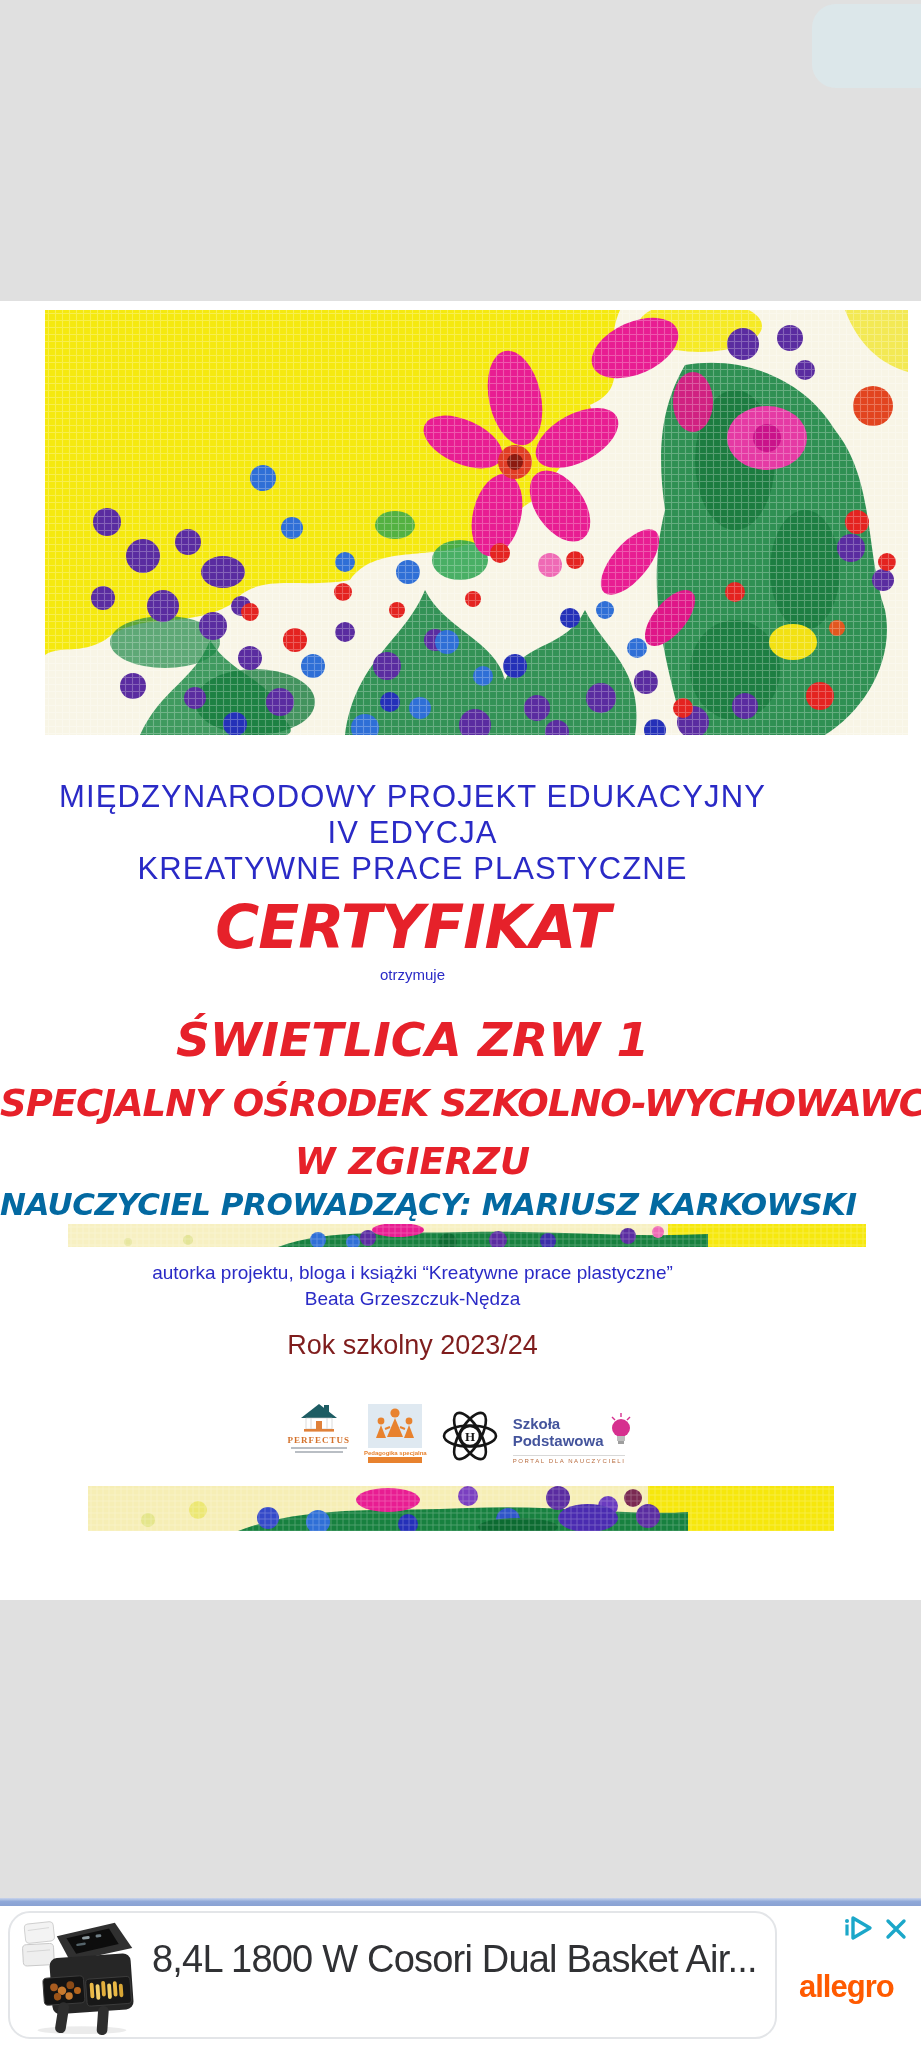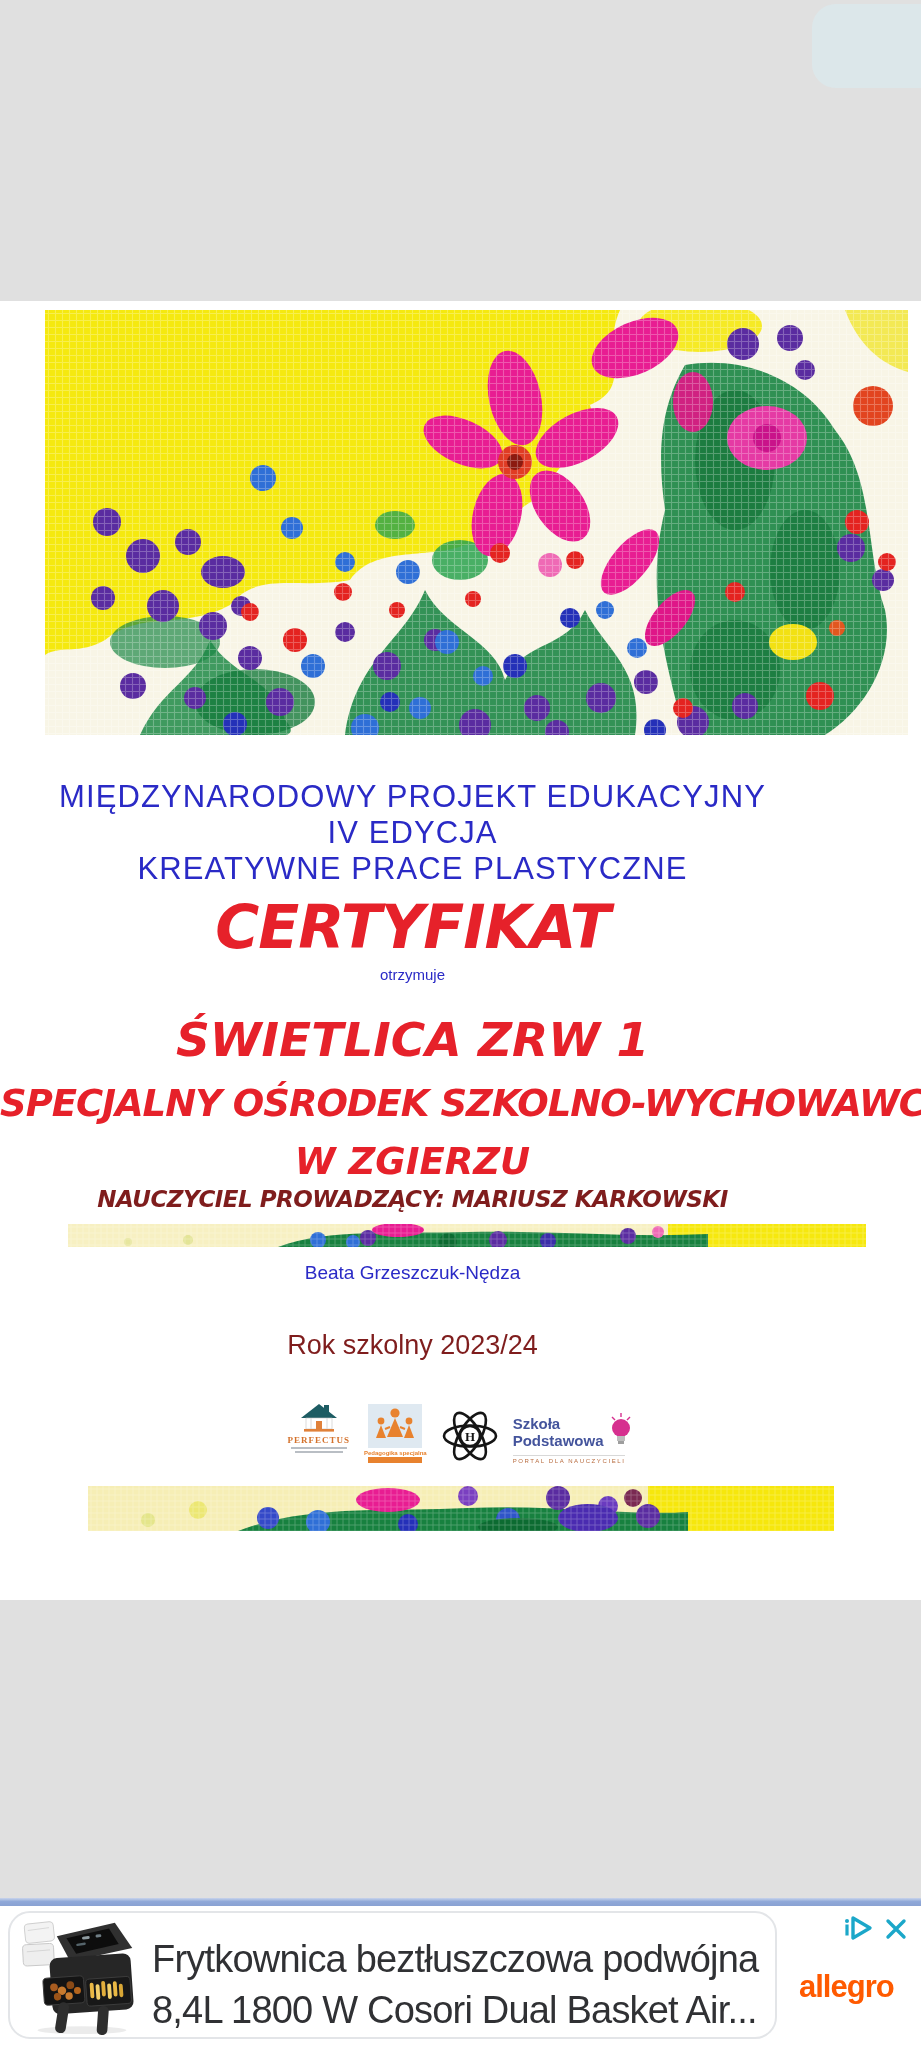--- a/index.html
+++ b/index.html
@@ -19,21 +19,21 @@
 
   .artwork{left:45px;top:310px;width:863px;height:425px;}
 
   .blue-head{color:#2a2ac6;font-size:31px;letter-spacing:1.1px;line-height:36px;top:779px;}
   .cert-title{top:892px;color:#e6212a;font-family:"DejaVu Sans",sans-serif;font-weight:bold;font-style:italic;font-size:60px;letter-spacing:-1px;}
   .otrzymuje{top:966px;color:#2a2ac6;font-size:15px;}
   .comic-red{color:#e6212a;font-family:"DejaVu Sans",sans-serif;font-weight:bold;font-style:italic;}
   .rec1{top:1012px;font-size:47px;letter-spacing:0px;}
   .rec2{top:1082px;font-size:37px;letter-spacing:-1px;}
   .rec3{top:1140px;font-size:37px;}
-  .teacher{top:1186px;color:#7f1d1d;font-family:"DejaVu Sans",sans-serif;font-weight:bold;font-style:italic;font-size:23px;letter-spacing:-0.5px;}
+  .teacher{top:1186px;color:#0369a1;font-family:"DejaVu Sans",sans-serif;font-weight:bold;font-style:italic;font-size:31px;letter-spacing:-0.5px;}
   .strip1{left:68px;top:1224px;width:798px;height:23px;}
   .authors{top:1260px;color:#2a2ac6;font-size:19px;line-height:26px;}
   .rok{top:1330px;color:#7f1d1d;font-size:27px;}
 
   
   .logos-row{top:1404px;left:0;width:921px;display:flex;justify-content:center;align-items:flex-start;gap:14px;}
   .logo-box{display:flex;flex-direction:column;align-items:center;}
   .perfectus-label{color:#d4722c;font-family:"Liberation Serif",serif;font-weight:bold;font-size:9px;letter-spacing:1px;margin-top:1px;}
   .tiny-bar{background:#b9bec4;height:2px;margin-top:2px;}
   .family-label{color:#e8822e;font-size:6px;font-weight:bold;margin-top:2px;white-space:nowrap;}
@@ -200,20 +200,21 @@
   <circle cx="300" cy="14" r="8" fill="#5a2ca0"></circle>
     <circle cx="430" cy="16" r="9" fill="#5a2ca0"></circle>
   <circle cx="560" cy="12" r="8" fill="#5a2ca0"></circle>
     <circle cx="480" cy="17" r="8" fill="#3b2ea8"></circle>
   <circle cx="380" cy="18" r="9" fill="#0c6b31"></circle>
     <circle cx="590" cy="8" r="6" fill="#ef6ab5"></circle>
   <rect width="798" height="23" fill="url(#mesh2)" opacity="0.25"></rect>
 </svg>
 
 <div class="abs centered authors">
+  <div>autorka projektu, bloga i książki “Kreatywne prace plastyczne”</div>
   <div>Beata Grzeszczuk-Nędza</div>
 </div>
 
 <div class="abs centered rok">Rok szkolny 2023/24</div>
 
 <div class="abs logos-row">
 
   <div class="logo-box">
     <svg width="40" height="30" viewBox="0 0 40 30">
       <rect x="25" y="1" width="5" height="8" fill="#1d5c63"></rect>
@@ -332,21 +333,20 @@
     <rect x="82" y="67" width="4" height="16" rx="2" fill="#e2ae3c"></rect>
     <rect x="88" y="70" width="4" height="16" rx="2" fill="#f2cf6a"></rect>
     <rect x="94" y="68" width="4" height="16" rx="2" fill="#e9b844"></rect>
     <rect x="100" y="71" width="4" height="14" rx="2" fill="#d9a736"></rect>
   </g>
   <rect x="36" y="88" width="11" height="32" rx="5" fill="#2e2e2e" transform="rotate(9 41 104)"></rect>
   <rect x="78" y="92" width="11" height="30" rx="5" fill="#2e2e2e" transform="rotate(4 83 107)"></rect>
 </svg>
 
 <div class="abs ad-text">
-  <div>Frytkownica beztłuszczowa podwójna</div>
   <div>8,4L 1800 W Cosori Dual Basket Air...</div>
 </div>
 
 <svg class="abs adchoices" viewBox="0 0 30 26">
   <circle cx="4" cy="6" r="2" fill="#1ba7c9"></circle>
   <rect x="2.4" y="9.5" width="3.2" height="11" fill="#1ba7c9"></rect>
   <path d="M10 3 L27 13 L10 23 Z" fill="none" stroke="#1ba7c9" stroke-width="3.4" stroke-linejoin="round"></path>
 </svg>
 
 <svg class="abs ad-close" viewBox="0 0 24 24">

